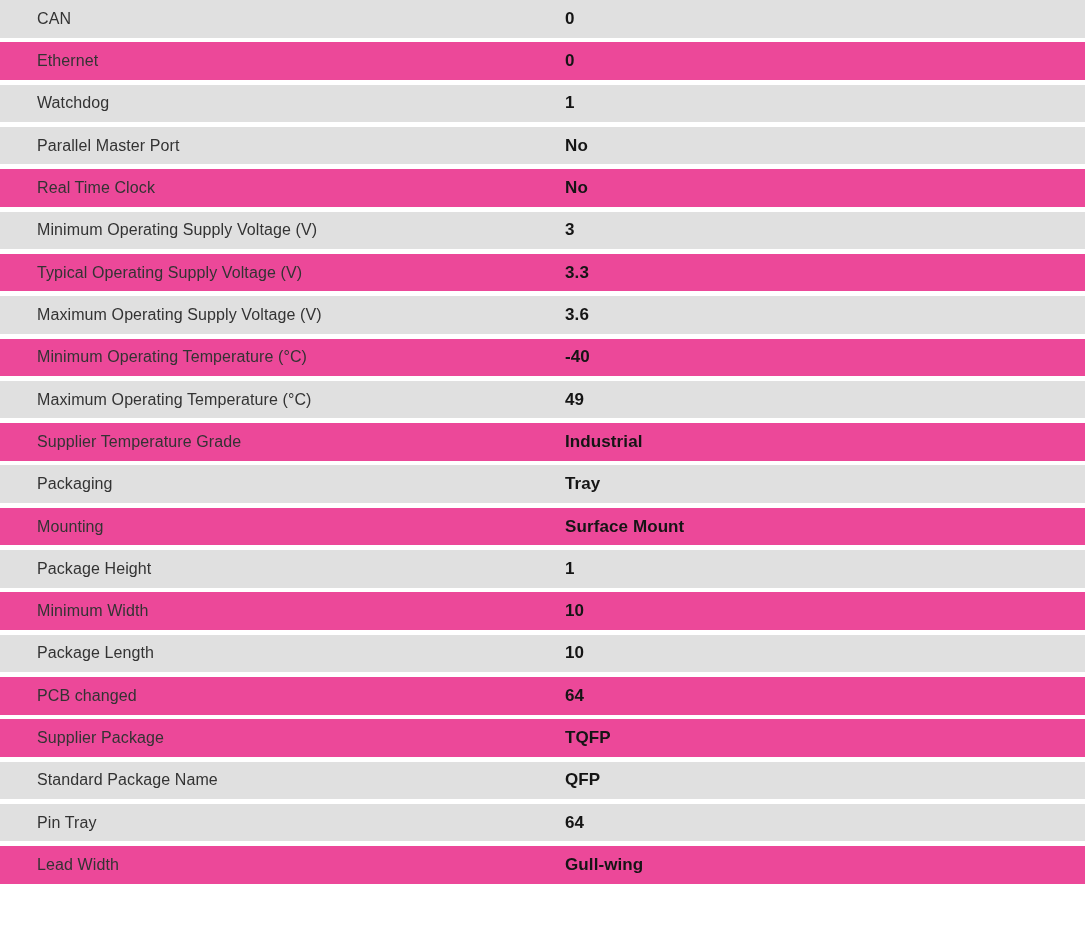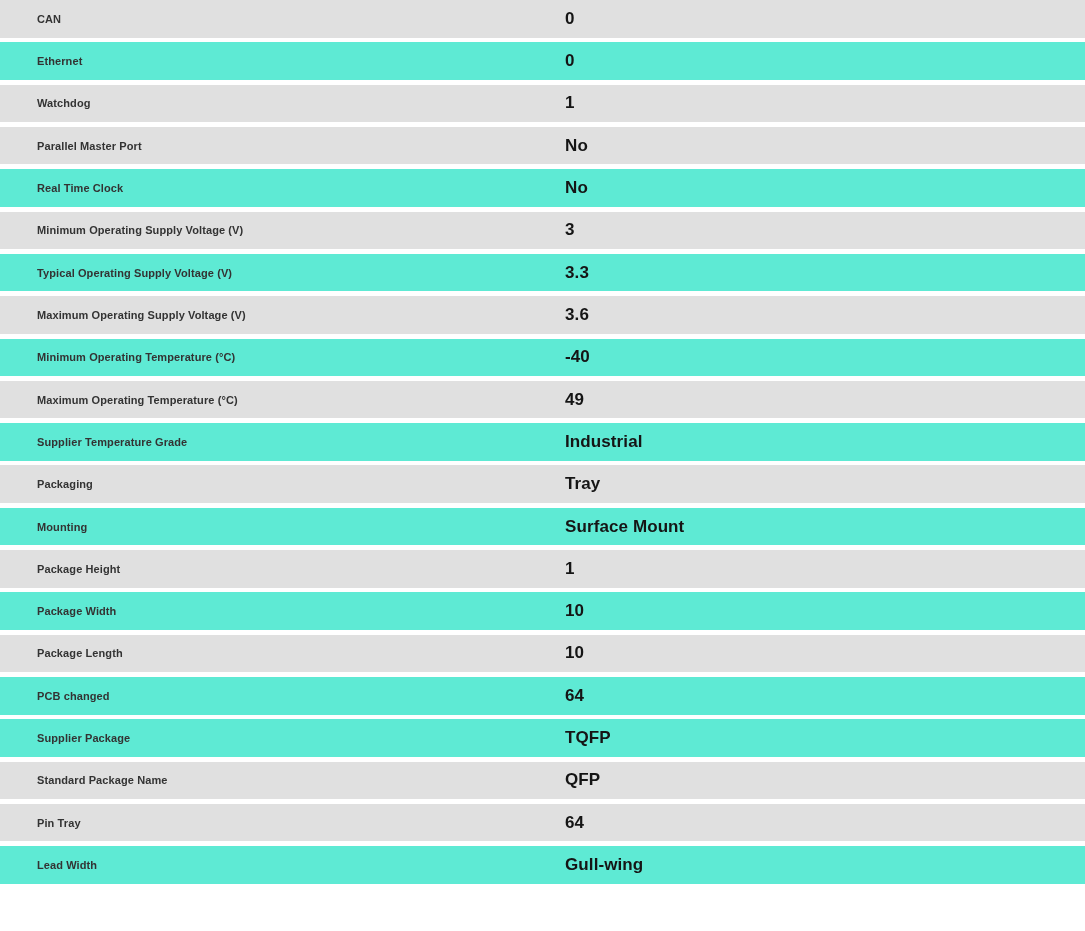--- a/index.html
+++ b/index.html
@@ -14,32 +14,32 @@
     font-family: "Liberation Sans", sans-serif;
   }
   #spec-table {
     width: 1085px;
   }
   .row {
     height: 37.5px;
     margin-bottom: 4.82px;
     display: flex;
     align-items: center;
-    background: #5eead4;
+    background: #ec4899;
   }
   .row.alt {
     background: #e0e0e0;
   }
   .label {
     box-sizing: border-box;
     padding-left: 37px;
     width: 565px;
     flex: 0 0 565px;
-    font-size: 11px;
-    font-weight: 700;
+    font-size: 16px;
+    font-weight: 400;
     color: #333333;
     letter-spacing: 0.1px;
     white-space: nowrap;
   }
   .value {
     font-size: 17px;
     font-weight: 700;
     color: #151515;
     letter-spacing: 0.1px;
     white-space: nowrap;
@@ -114,21 +114,21 @@
     <div class="label">Mounting</div>
     <div class="value">Surface Mount</div>
   </div>
 
   <div class="row alt">
     <div class="label">Package Height</div>
     <div class="value">1</div>
   </div>
 
   <div class="row">
-    <div class="label">Package Width</div>
+    <div class="label">Minimum Width</div>
     <div class="value">10</div>
   </div>
 
   <div class="row alt">
     <div class="label">Package Length</div>
     <div class="value">10</div>
   </div>
 
   <div class="row">
     <div class="label">PCB changed</div>

